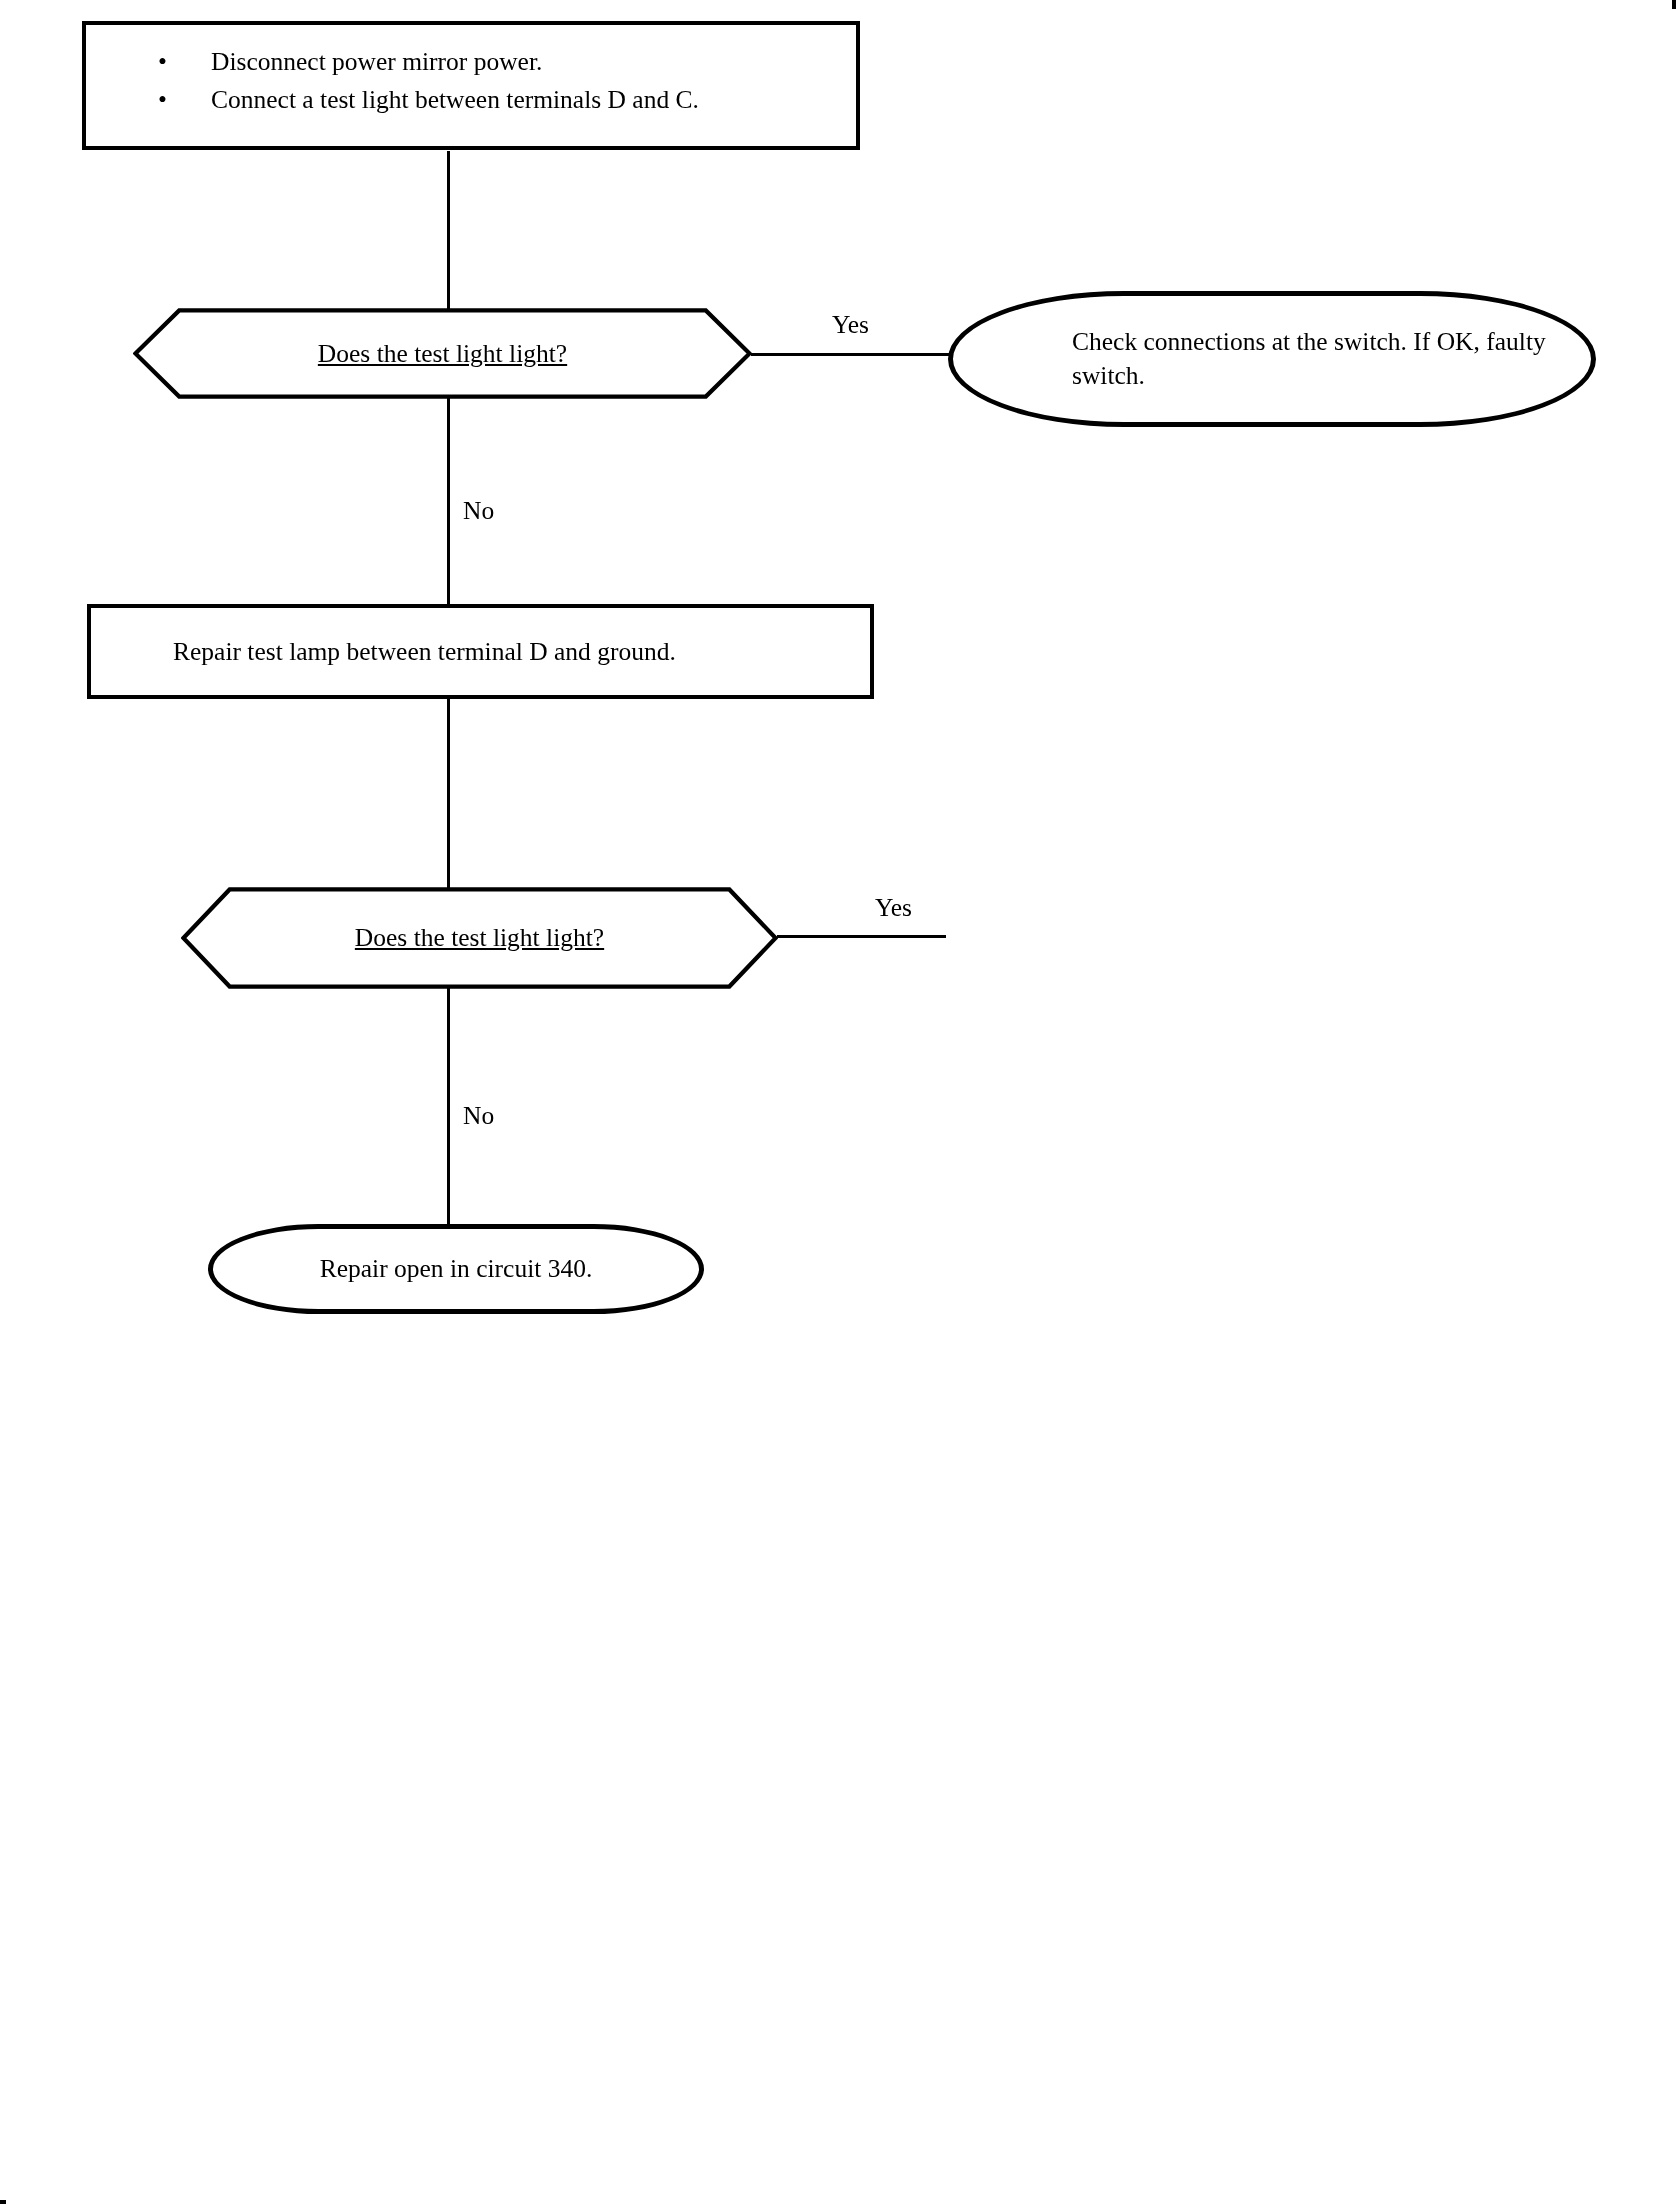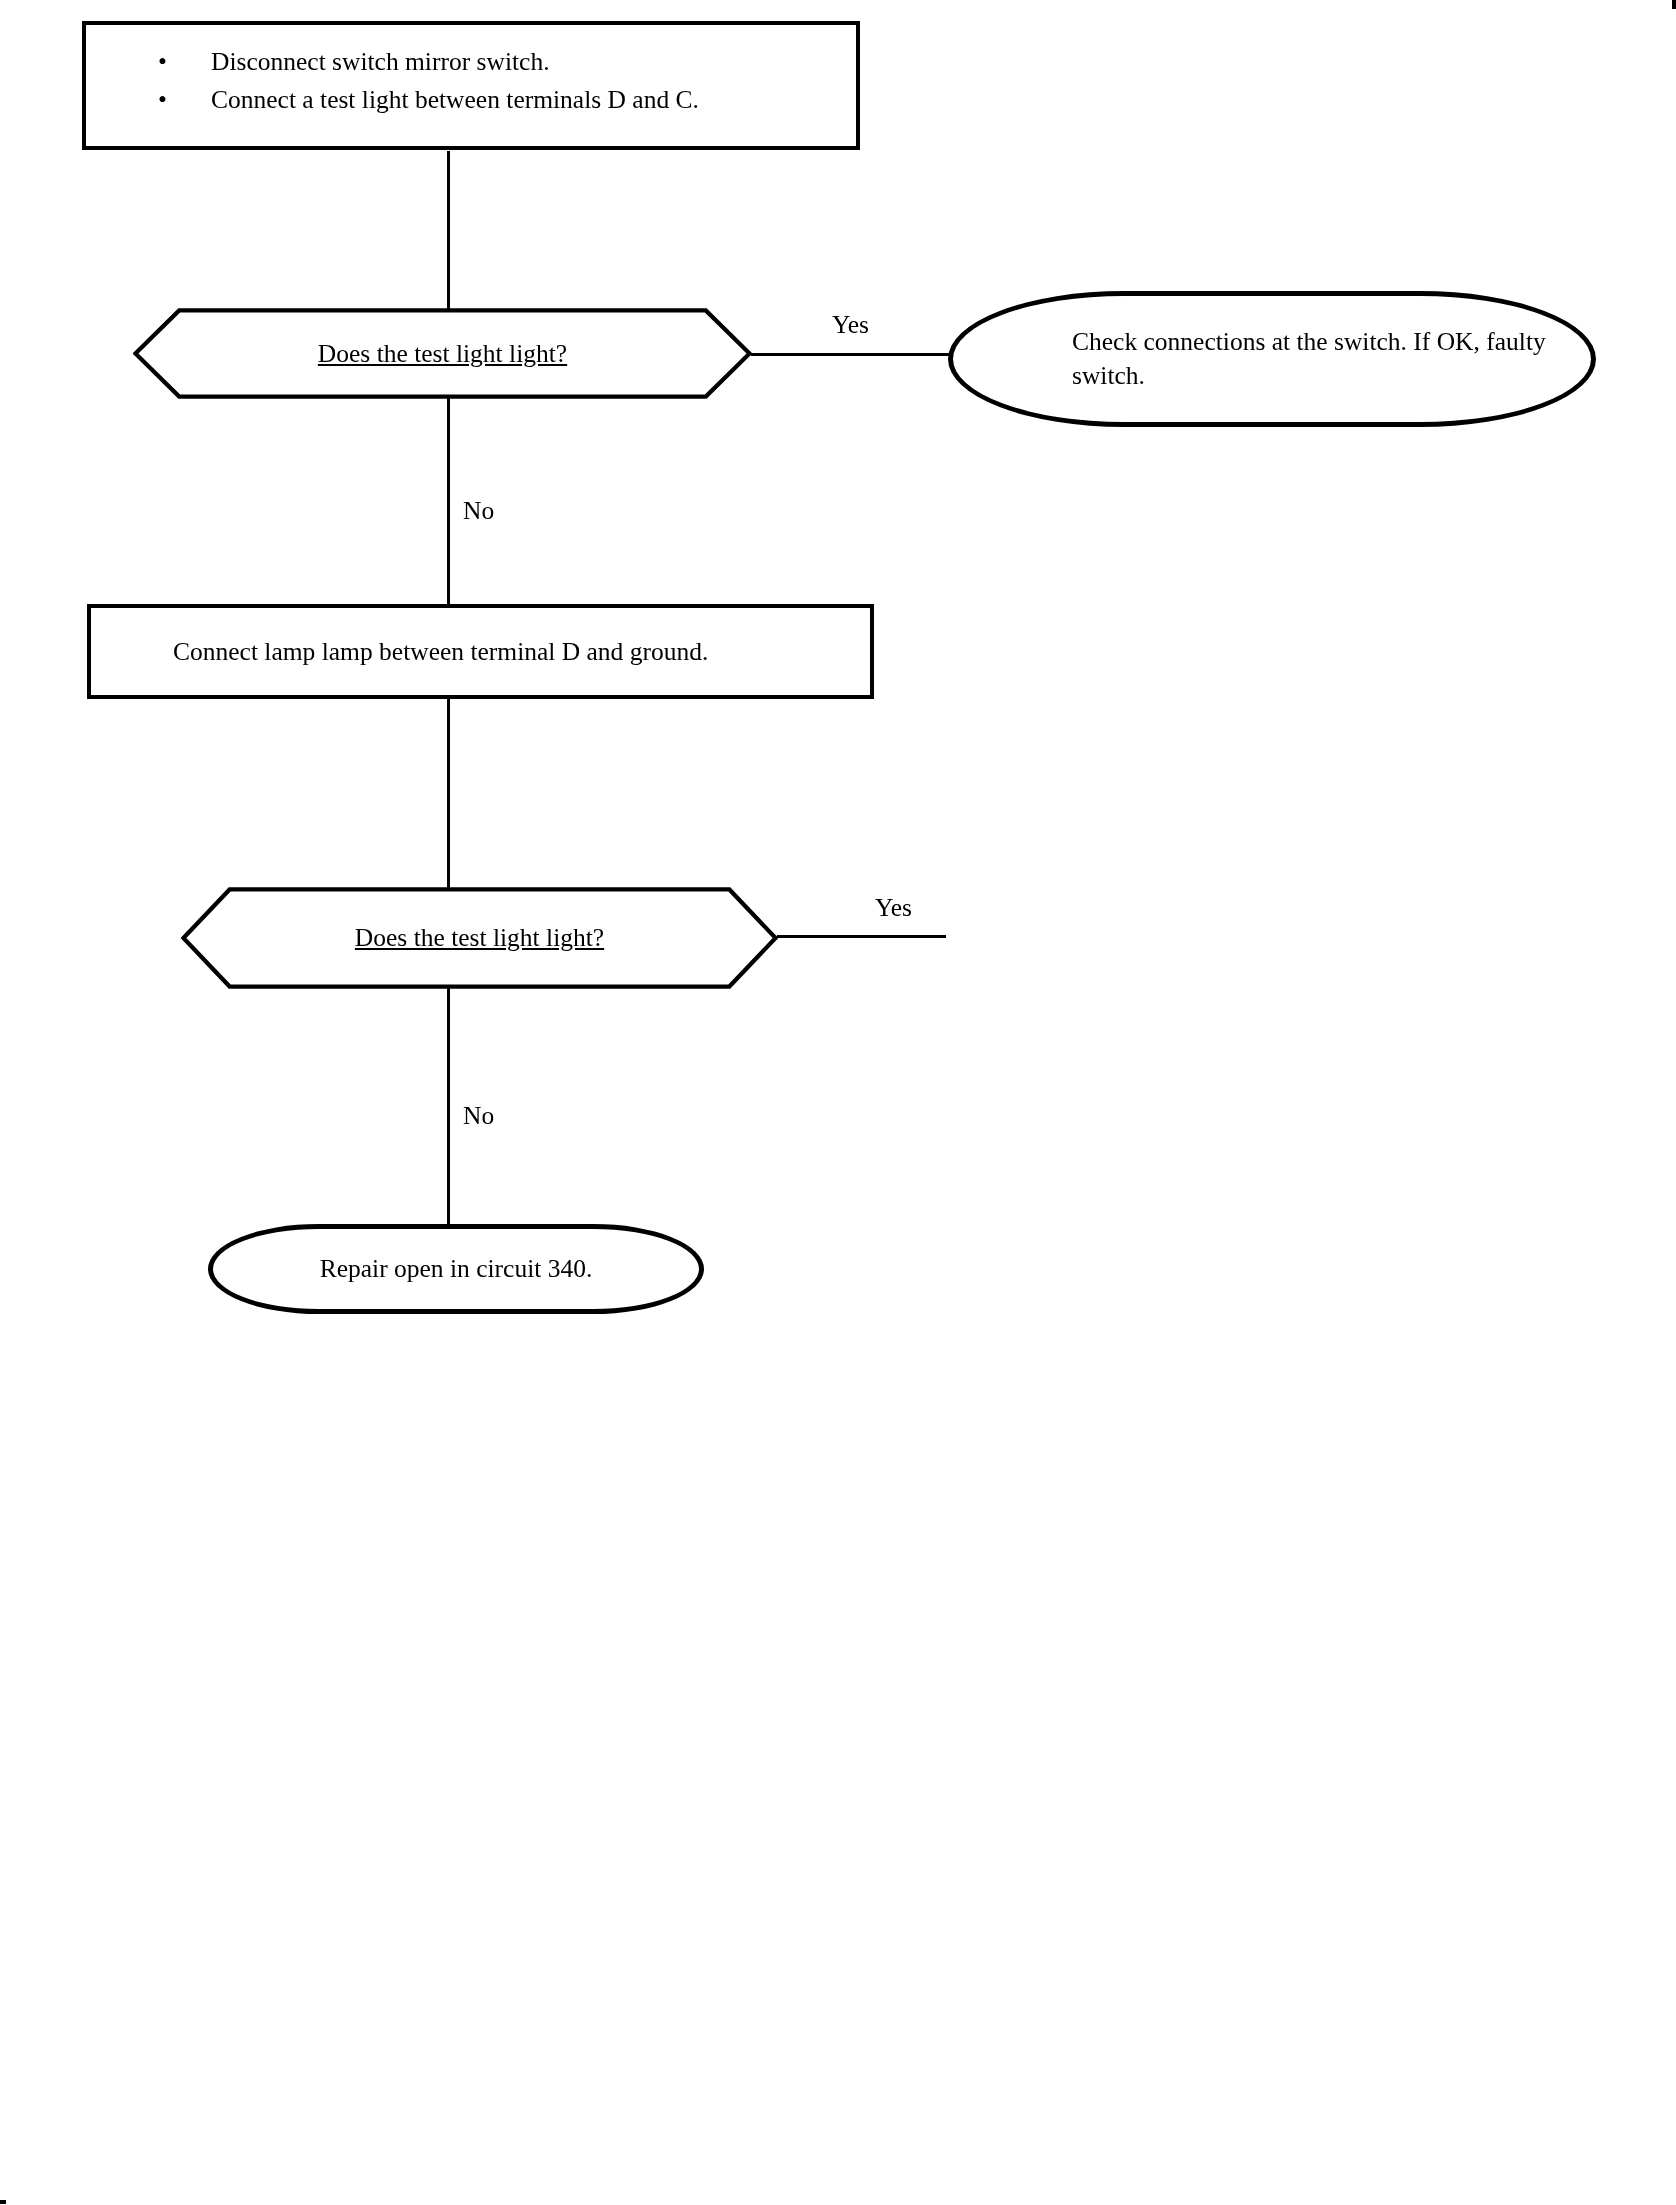--- a/index.html
+++ b/index.html
@@ -110,21 +110,21 @@
   <div class="connector v-line" style="left:447px; top:698px; height:190px;"></div>
   <div class="connector v-line" style="left:447px; top:988px; height:237px;"></div>
 
   <div class="connector h-line" style="left:751px; top:353px; width:201px;"></div>
   <div class="connector h-line" style="left:777px; top:935px; width:169px;"></div>
 
   <div class="shape rect" style="left:82px; top:21px; width:778px; height:129px;">
     <div class="bullet-list">
       <div class="bullet-row">
         <span class="bullet-glyph">•</span>
-        <span class="txt">Disconnect switch mirror switch.</span>
+        <span class="txt">Disconnect power mirror power.</span>
       </div>
       <div class="bullet-row">
         <span class="bullet-glyph">•</span>
         <span class="txt">Connect a test light between terminals D and C.</span>
       </div>
     </div>
   </div>
 
   <div class="shape hex-wrap" style="left:133px; top:308px; width:619px; height:91px;">
     <svg viewBox="0 0 1018 150" preserveAspectRatio="none">
@@ -136,21 +136,21 @@
   <div class="edge-label center-label" style="left:808px; top:311px; width:85px;">Yes</div>
 
   <div class="shape oval" style="left:948px; top:291px; width:648px; height:136px; border-radius:176px / 68px;">
     <div class="txt oval-text-left">Check connections at the switch. If OK, faulty switch.</div>
   </div>
 
   <div class="edge-label" style="left:463px; top:497px;">No</div>
 
   <div class="shape rect" style="left:87px; top:604px; width:787px; height:95px;">
     <div class="rect-text-pad">
-      <span class="txt">Connect lamp lamp between terminal D and ground.</span>
+      <span class="txt">Repair test lamp between terminal D and ground.</span>
     </div>
   </div>
 
   <div class="shape hex-wrap" style="left:181px; top:887px; width:597px; height:102px;">
     <svg viewBox="0 0 982 168" preserveAspectRatio="none">
       <polygon points="4,84 80,4 902,4 978,84 902,164 80,164" fill="#ffffff" stroke="#000000" stroke-width="7"></polygon>
     </svg>
     <div class="hex-text txt">Does the test light light?</div>
   </div>
 

